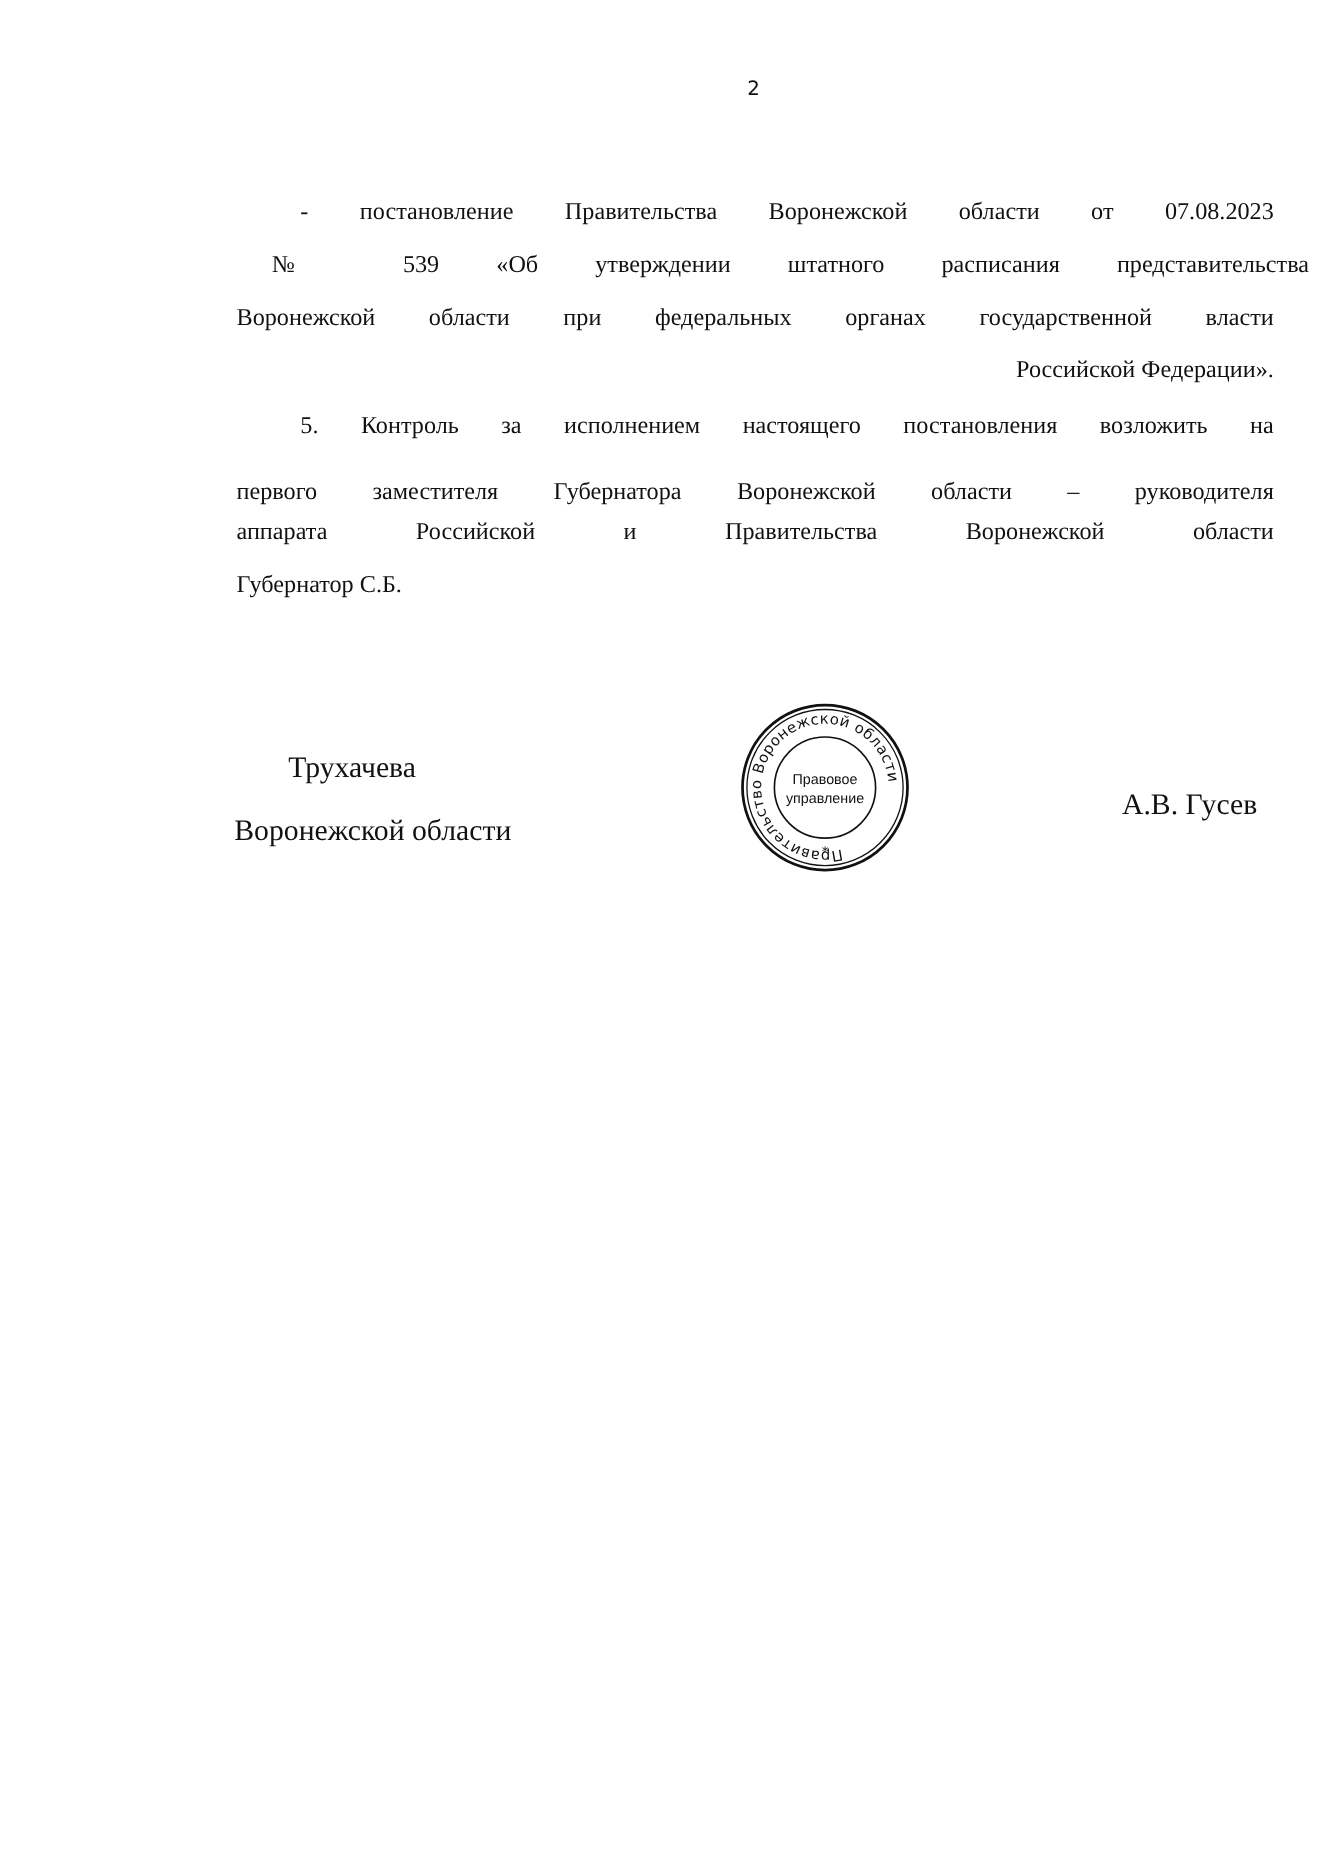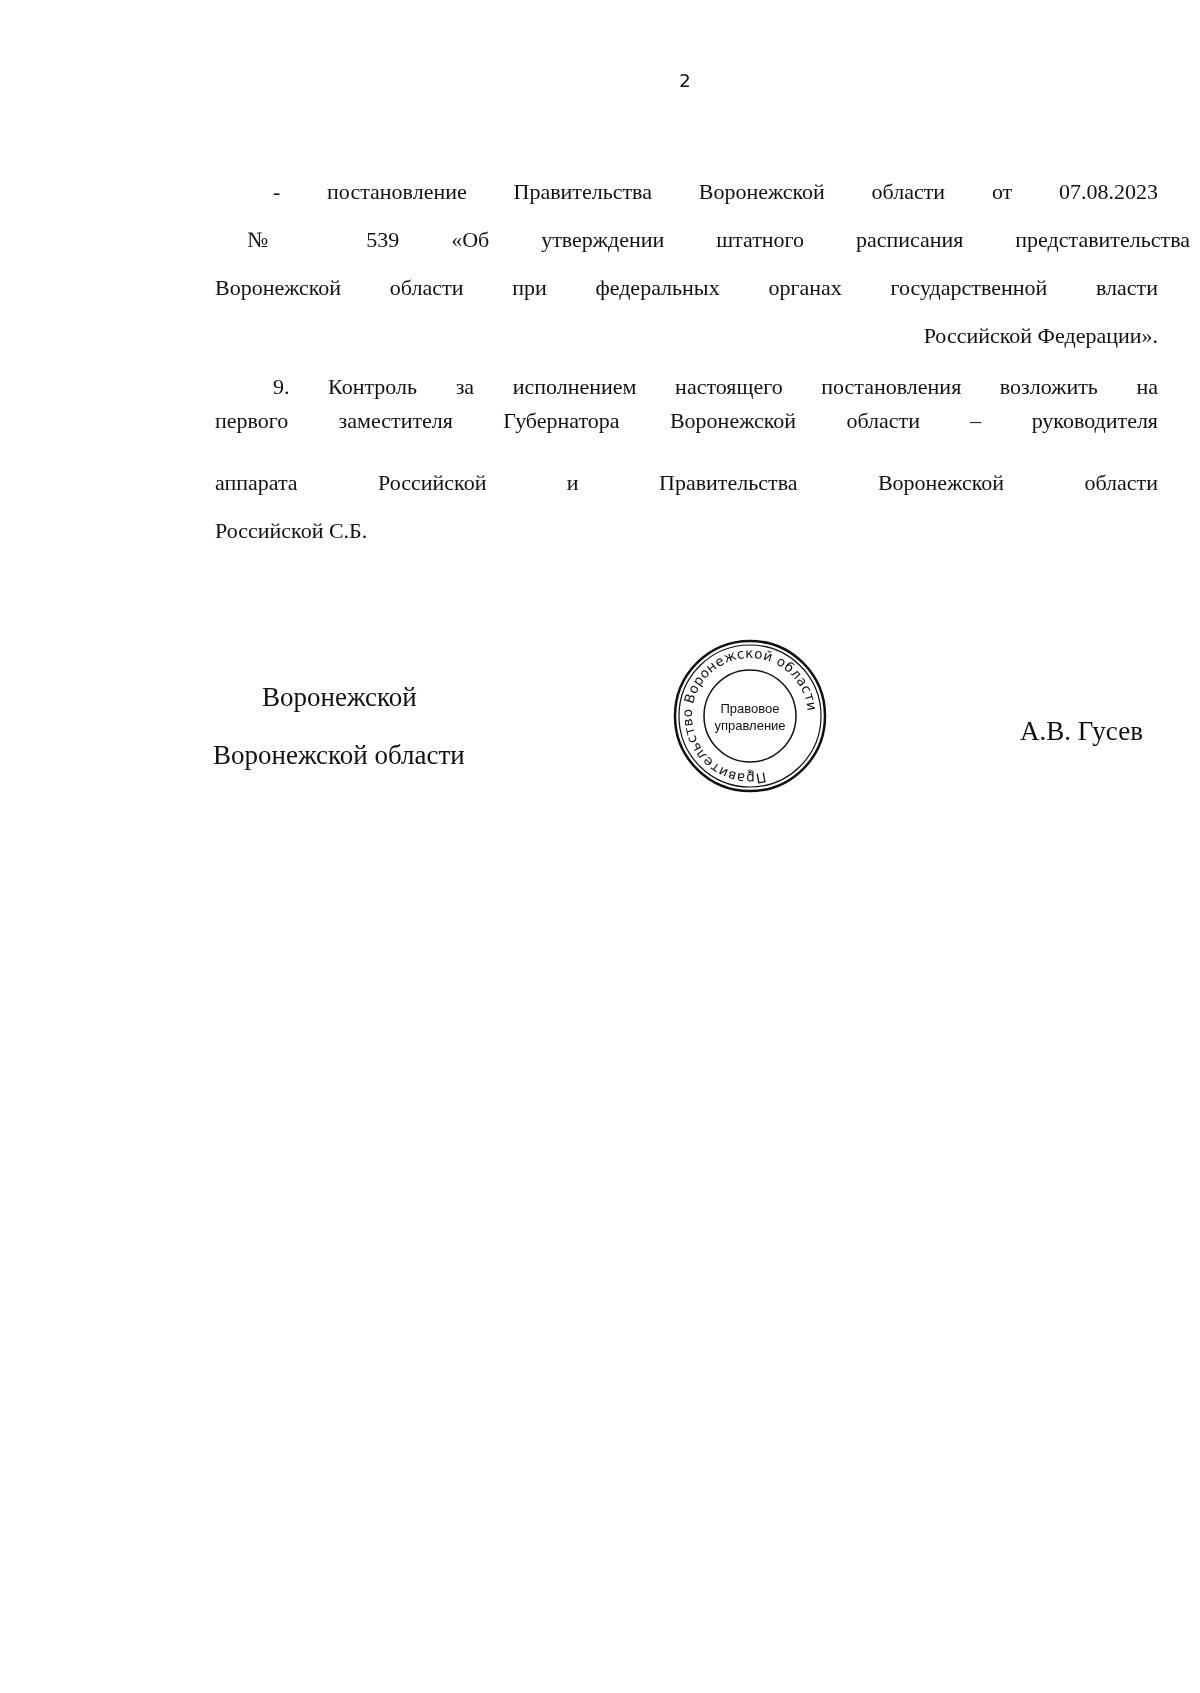--- a/index.html
+++ b/index.html
@@ -19,26 +19,26 @@
 
 <div>
 
   <div class="page-num">2</div>
 
   <div class="line justify indent" style="top:177px;">- постановление Правительства Воронежской области от 07.08.2023</div>
   <div class="line justify" style="top:225px;margin-left:32px;">№ 539 «Об утверждении штатного расписания представительства</div>
   <div class="line justify" style="top:273px;">Воронежской области при федеральных органах государственной власти</div>
   <div class="line" style="top:321px;text-align:right;">Российской Федерации».</div>
 
-  <div class="line justify indent" style="top:372px;">9. Контроль за исполнением настоящего постановления возложить на</div>
-  <div class="line justify" style="top:406px;">первого заместителя Губернатора Воронежской области – руководителя</div>
+  <div class="line justify indent" style="top:372px;">5. Контроль за исполнением настоящего постановления возложить на</div>
+  <div class="line justify" style="top:432px;">первого заместителя Губернатора Воронежской области – руководителя</div>
   <div class="line justify" style="top:468px;">аппарата Российской и Правительства Воронежской области</div>
-  <div class="line" style="top:516px;">Российской С.Б.</div>
+  <div class="line" style="top:516px;">Губернатор С.Б.</div>
 
-  <div class="sig-title" style="left:262px; top:682px;">Воронежской</div>
+  <div class="sig-title" style="left:262px; top:682px;">Трухачева</div>
   <div class="sig-title" style="left:213px; top:713px;margin-top:27px;">Воронежской области</div>
   <div class="sig-title" style="left:1020px; top:716px;">А.В. Гусев</div>
 
   <svg class="stamp" viewBox="0 0 156 156">
     <defs>
       <path id="stampArc" d="M 78,78 m -58,0 a 58,58 0 1,1 116,0 a 58,58 0 1,1 -116,0"></path>
     </defs>
     <circle cx="78" cy="78" r="75" fill="none" stroke="#111" stroke-width="2.5"></circle>
     <circle cx="78" cy="78" r="71" fill="none" stroke="#111" stroke-width="1.2"></circle>
     <circle cx="78" cy="78" r="46" fill="none" stroke="#111" stroke-width="1.5"></circle>

